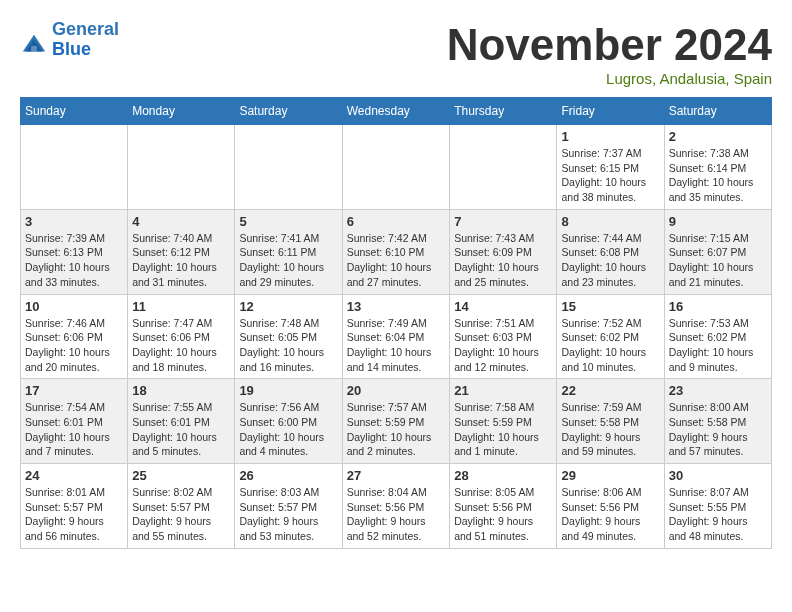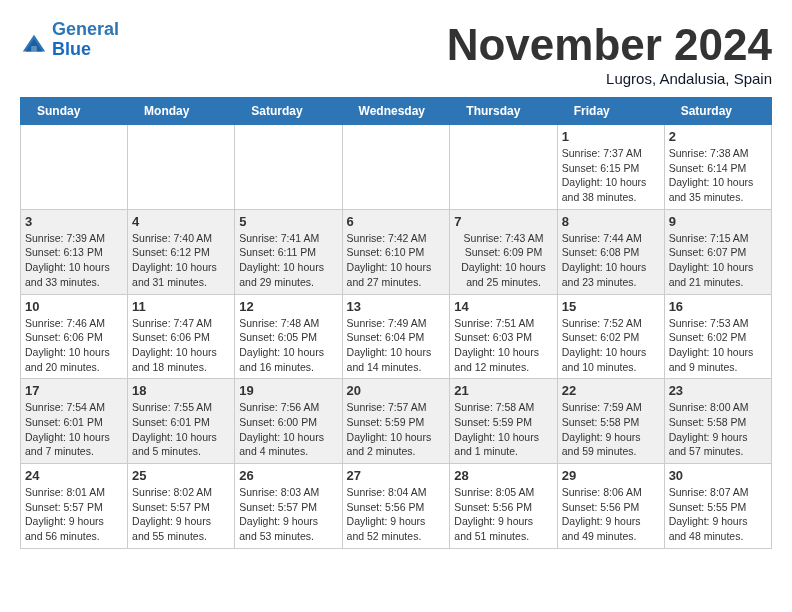--- a/index.html
+++ b/index.html
@@ -37,34 +37,34 @@
     .title-block {
       text-align: right;
     }
     .month-title {
       font-size: 44px;
       font-weight: bold;
       color: #333;
     }
     .location {
       font-size: 15px;
-      color: #0f172a;
+      color: #4d7c0f;
     }
     .calendar {
       width: 100%;
       border-collapse: collapse;
       font-size: 11px;
     }
     .calendar th {
       background: #2e75b6;
       color: #fff;
-      padding: 6px 16px;
+      padding: 6px 4px;
       text-align: left;
       font-size: 12px;
-      font-weight: bold;
+      font-weight: normal;
       border: 1px solid #2e75b6;
     }
     .calendar td {
       border: 1px solid #ccc;
       vertical-align: top;
       padding: 4px;
       width: 108px;
       min-height: 80px;
       background: #fff;
     }
@@ -163,21 +163,21 @@
 Daylight: 10 hours and 29 minutes.</div>
         </td>
         <td>
           <span class="day-num">6</span>
           <div class="day-info" style="white-space: pre-line;">Sunrise: 7:42 AM
 Sunset: 6:10 PM
 Daylight: 10 hours and 27 minutes.</div>
         </td>
         <td>
           <span class="day-num">7</span>
-          <div class="day-info" style="white-space: pre-line; text-align: center;">Sunrise: 7:43 AM
+          <div class="day-info" style="white-space: pre-line;">Sunrise: 7:43 AM
 Sunset: 6:09 PM
 Daylight: 10 hours and 25 minutes.</div>
         </td>
         <td>
           <span class="day-num">8</span>
           <div class="day-info" style="white-space: pre-line;">Sunrise: 7:44 AM
 Sunset: 6:08 PM
 Daylight: 10 hours and 23 minutes.</div>
         </td>
         <td>

